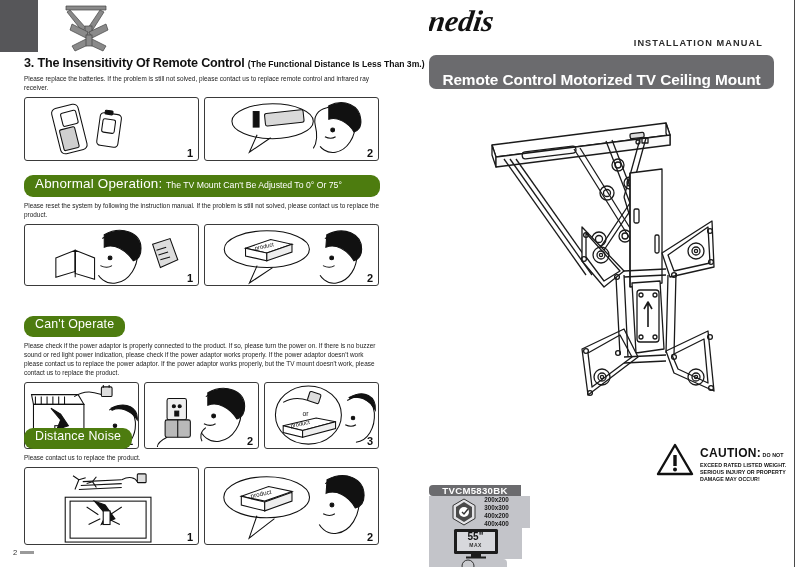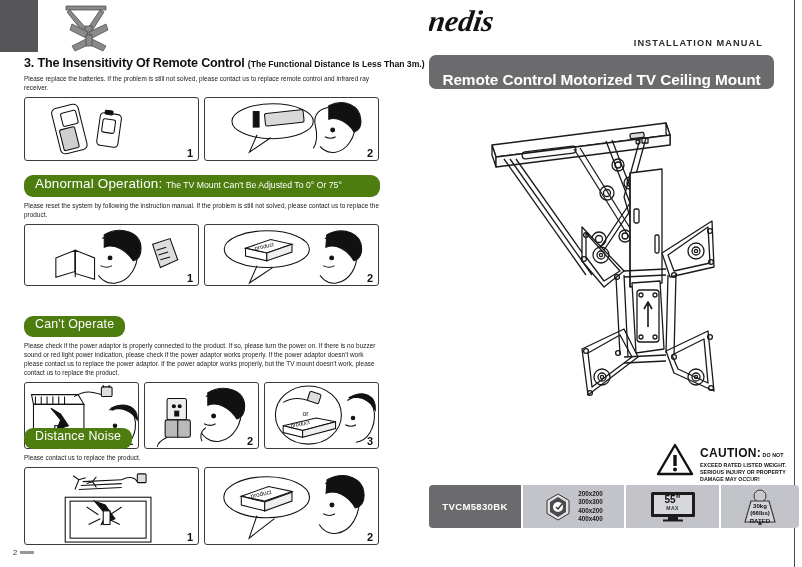--- a/index.html
+++ b/index.html
@@ -101,21 +101,21 @@
     display:flex;gap:6px;align-items:flex-start;
   }
   .caution .tri{width:38px;height:33px;flex:none;}
   .caution .ctext{font-size:5.3px;line-height:1.38;font-weight:bold;
     letter-spacing:0.05px;color:#111;padding-top:2px;}
   .caution .ctext b.big{font-size:12px;letter-spacing:0.3px;}
 
   
   .spec-strip{
     position:absolute;left:25px;top:485px;height:43px;
-    display:flex;align-items:stretch;
+    display:flex;align-items:stretch;flex-direction:column;
   }
   .spec-cell{
     background:#c3c4c9;
     display:flex;align-items:center;justify-content:center;
     border-right:2px solid #ffffff;
     box-sizing:border-box;
   }
   .spec-model{
     background:#6b6b6e;color:#fff;
     width:94px;border-radius:4px 0 0 4px;

